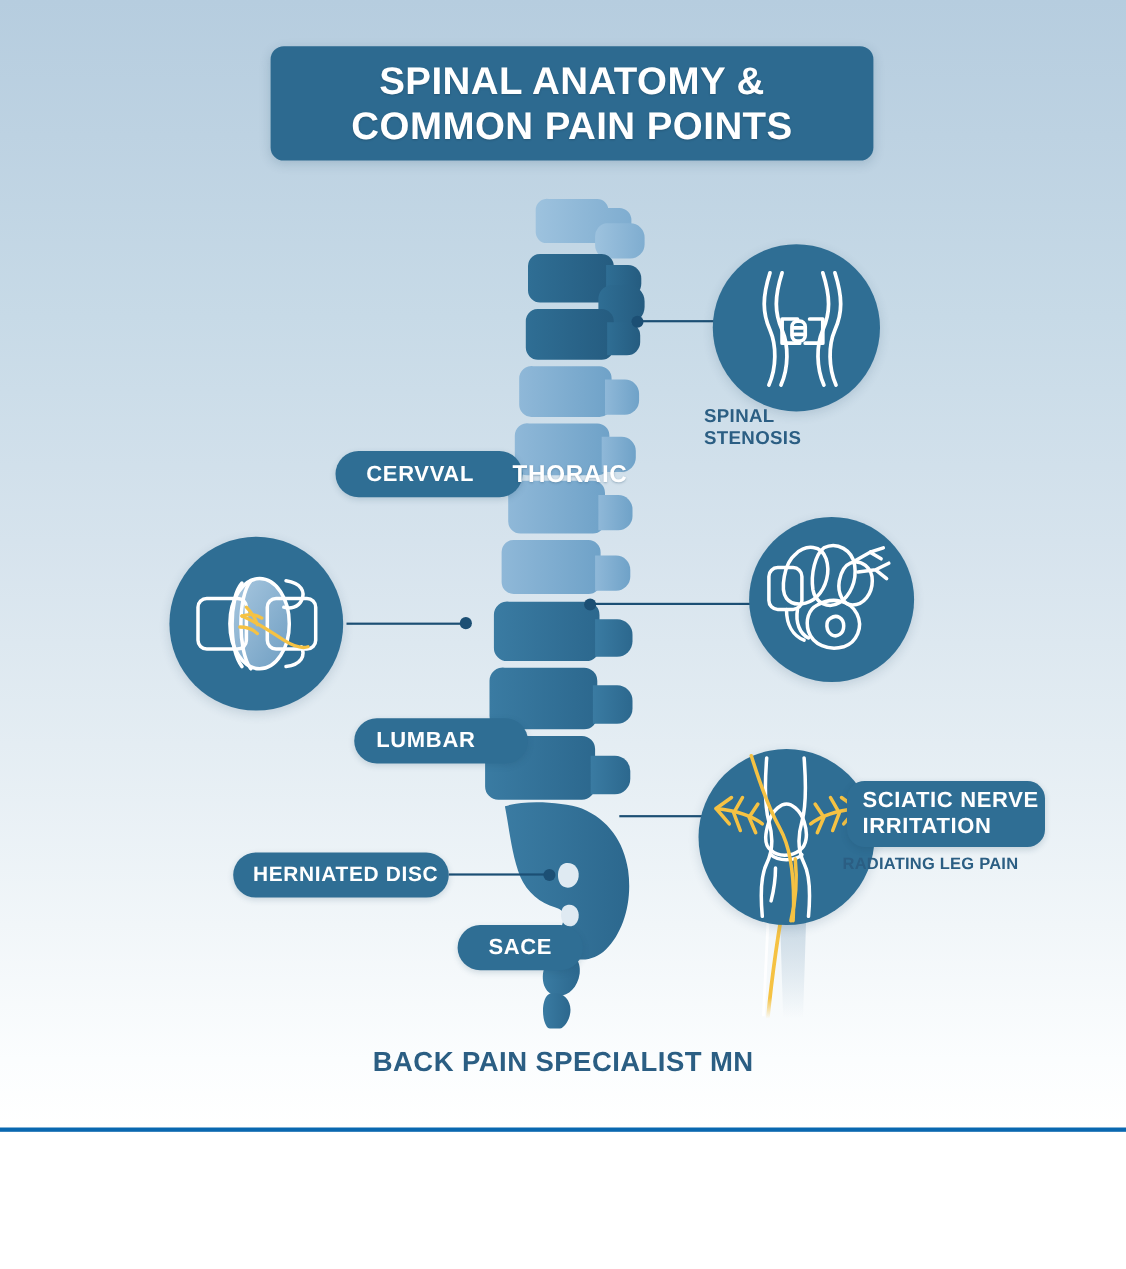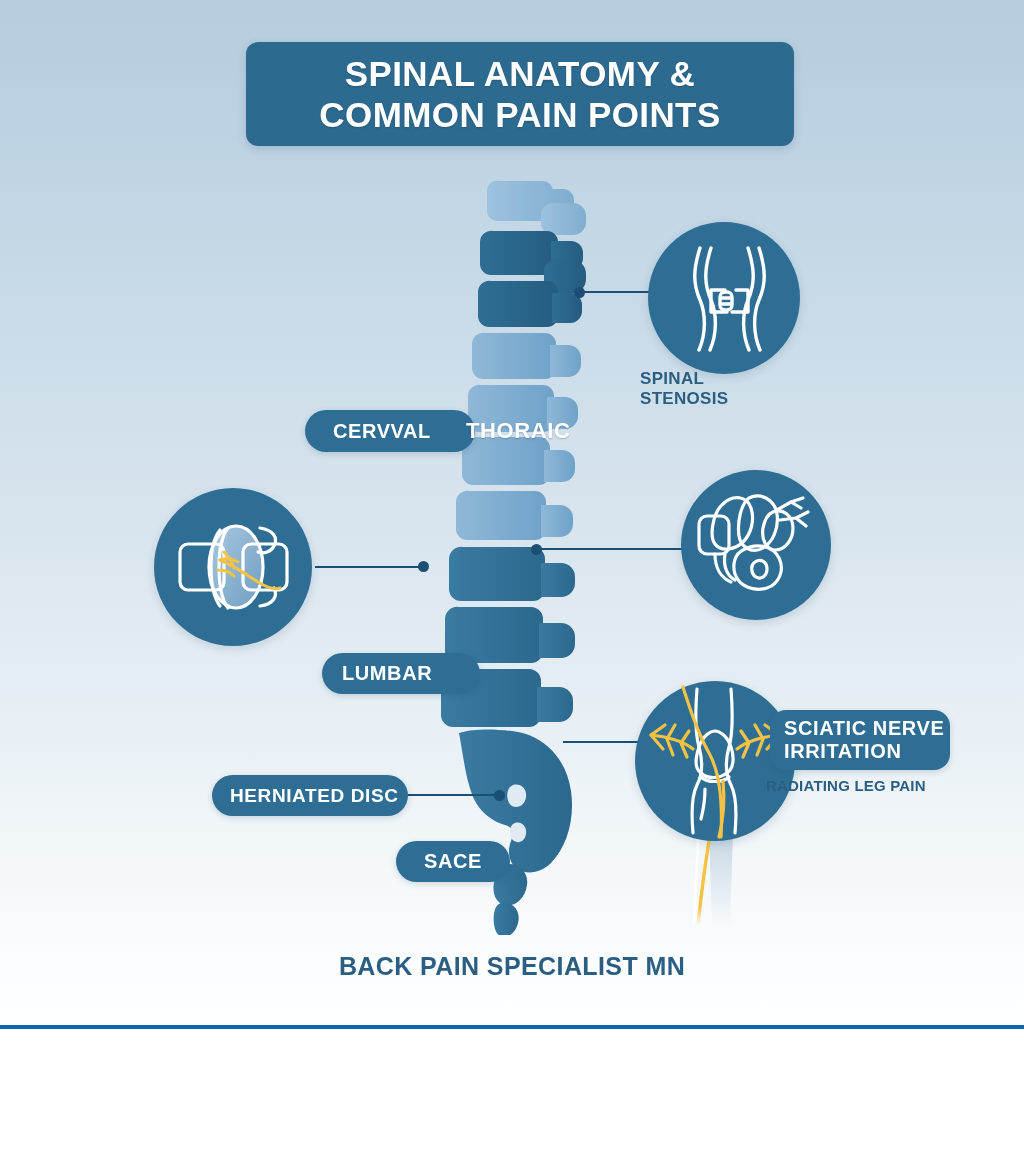--- a/index.html
+++ b/index.html
@@ -97,21 +97,21 @@
     font-size: 20px;
     padding-left: 20px;
   }
   #pill-herniated {
     left: 212px; top: 775px;
     width: 196px; height: 41px;
     font-size: 19px;
     padding-left: 18px;
   }
   #pill-sacral {
-    left: 396px; top: 841px;
+    left: 416px; top: 841px;
     width: 114px; height: 41px;
     font-size: 20px;
     padding-left: 28px;
   }
   #pill-sciatic {
     left: 770px; top: 710px;
     width: 180px; height: 60px;
     font-size: 20px;
     line-height: 1.15;
     padding: 0 0 0 14px;

